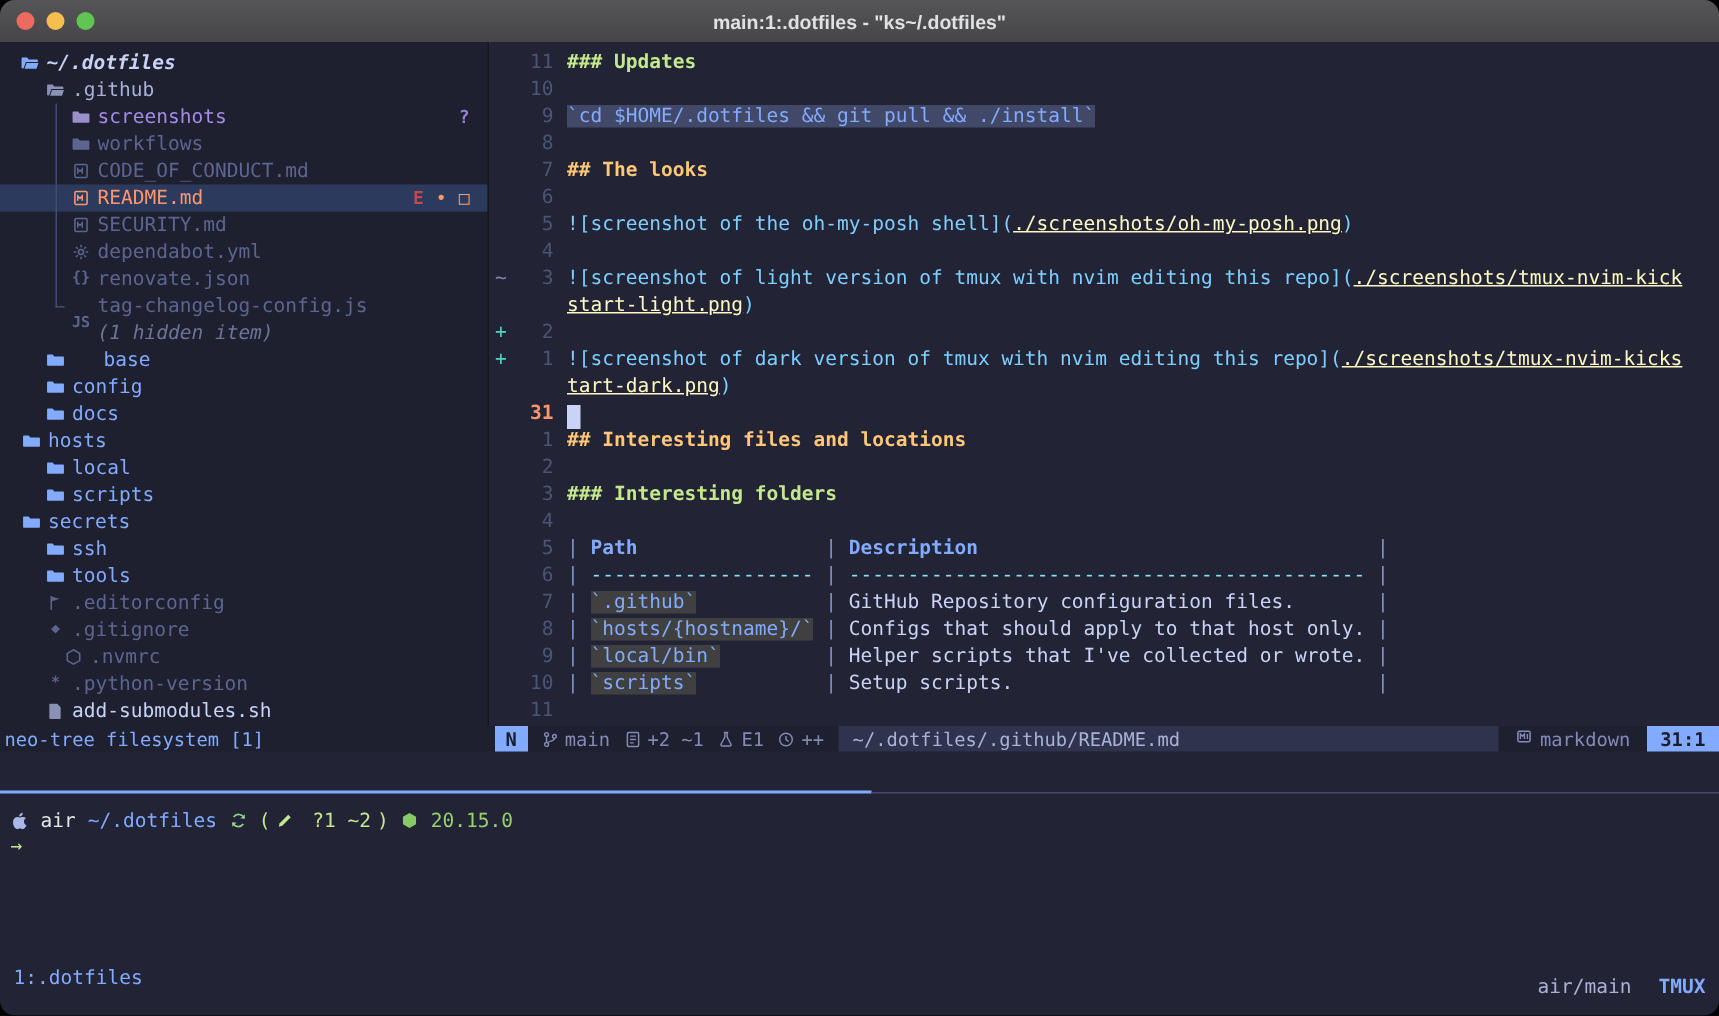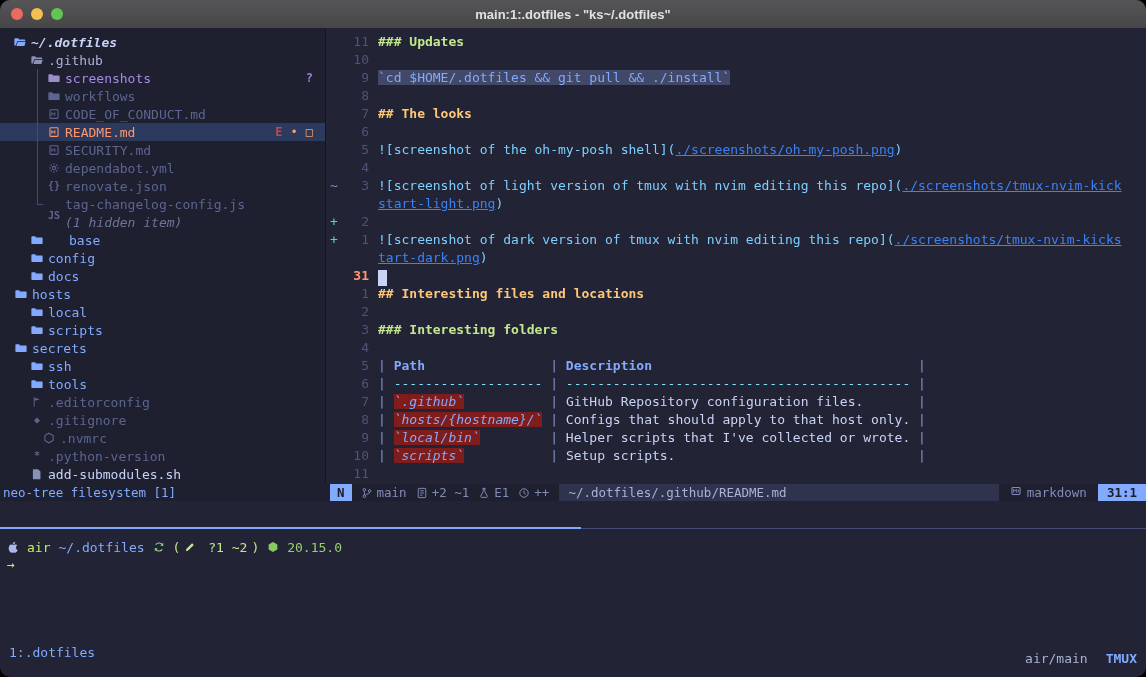--- a/index.html
+++ b/index.html
@@ -32,26 +32,26 @@
     padding-top:5px;box-sizing:border-box;overflow:hidden;}
   .ed-row{height:18px;line-height:18px;display:flex;font-size:13px;}
   .ed-sign{width:14px;text-align:center;flex:none;}
   .ed-num{width:28px;text-align:right;color:#4b5575;flex:none;}
   .ed-num.cur{color:#ff966c;font-weight:bold;}
   .ed-text{margin-left:9px;white-space:pre;}
   .s-h2{color:#ffc777;font-weight:bold;}
   .s-h3{color:#c3e88d;font-weight:bold;}
   .s-code{color:#82aaff;background:#414868;}
   .s-lnk{color:#7dcfff;}
-  .s-url{color:#3b82f6;text-decoration:underline;}
+  .s-url{color:#fef9c3;text-decoration:underline;}
   .s-txt{color:#c8d3f5;}
   .s-pipe{color:#7e93c8;}
   .s-dash{color:#86e1fc;}
   .s-th{color:#82aaff;font-weight:bold;}
-  .s-codecell{color:#82aaff;background:#7f1d1d;font-style:italic;}
+  .s-codecell{color:#82aaff;background:#404040;}
   .s-cursor{display:inline-block;width:9px;height:16px;background:#c8d3f5;vertical-align:-3px;}
 
   
   .statusline{position:absolute;top:484px;left:0;right:0;height:17px;background:#1e2030;
     display:flex;align-items:stretch;font-size:12.5px;}
   .neo-status{width:327px;flex:none;color:#82aaff;padding-left:3px;display:flex;align-items:center;}
   .st-main{flex:1;display:flex;align-items:stretch;color:#828bb8;min-width:0;}
   .st-mode{background:#82aaff;color:#1b1d2b;font-weight:bold;padding:0 7px;display:flex;align-items:center;}
   .st-item{display:flex;align-items:center;gap:4px;margin-left:9px;white-space:pre;}
   .st-item svg{display:block;}
@@ -61,21 +61,21 @@
   .st-pos{background:#82aaff;color:#1b1d2b;font-weight:bold;padding:0 9px;display:flex;align-items:center;}
 
   
   .pane-border-active{position:absolute;top:527px;left:0;width:581px;height:2px;background:#82aaff;}
   .pane-border-dim{position:absolute;top:528px;left:581px;right:0;height:1px;background:#444a73;}
 
   
   .shell{position:absolute;top:530px;left:0;right:0;height:108px;}
   .prompt-line{display:flex;align-items:center;gap:8px;padding:8px 0 0 7px;font-size:13px;height:18px;}
   .prompt-line .icon{display:inline-flex;align-items:center;}
-  .p-host{color:#bef264;}
+  .p-host{color:#e5e5e5;}
   .p-path{color:#82aaff;}
   .p-git{color:#c3e88d;display:inline-flex;align-items:center;gap:4px;white-space:pre;}
   .p-node{color:#95d16e;}
   .prompt-arrow{color:#c3e88d;font-size:13px;line-height:18px;padding-left:7px;}
 
   
   .tmuxbar{position:absolute;top:641px;left:0;right:0;height:22px;display:flex;align-items:center;
     padding:0 9px;font-size:13px;}
   .tm-left{color:#82aaff;}
   .tm-right{margin-left:auto;display:flex;gap:18px;align-items:center;margin-top:12px;}

